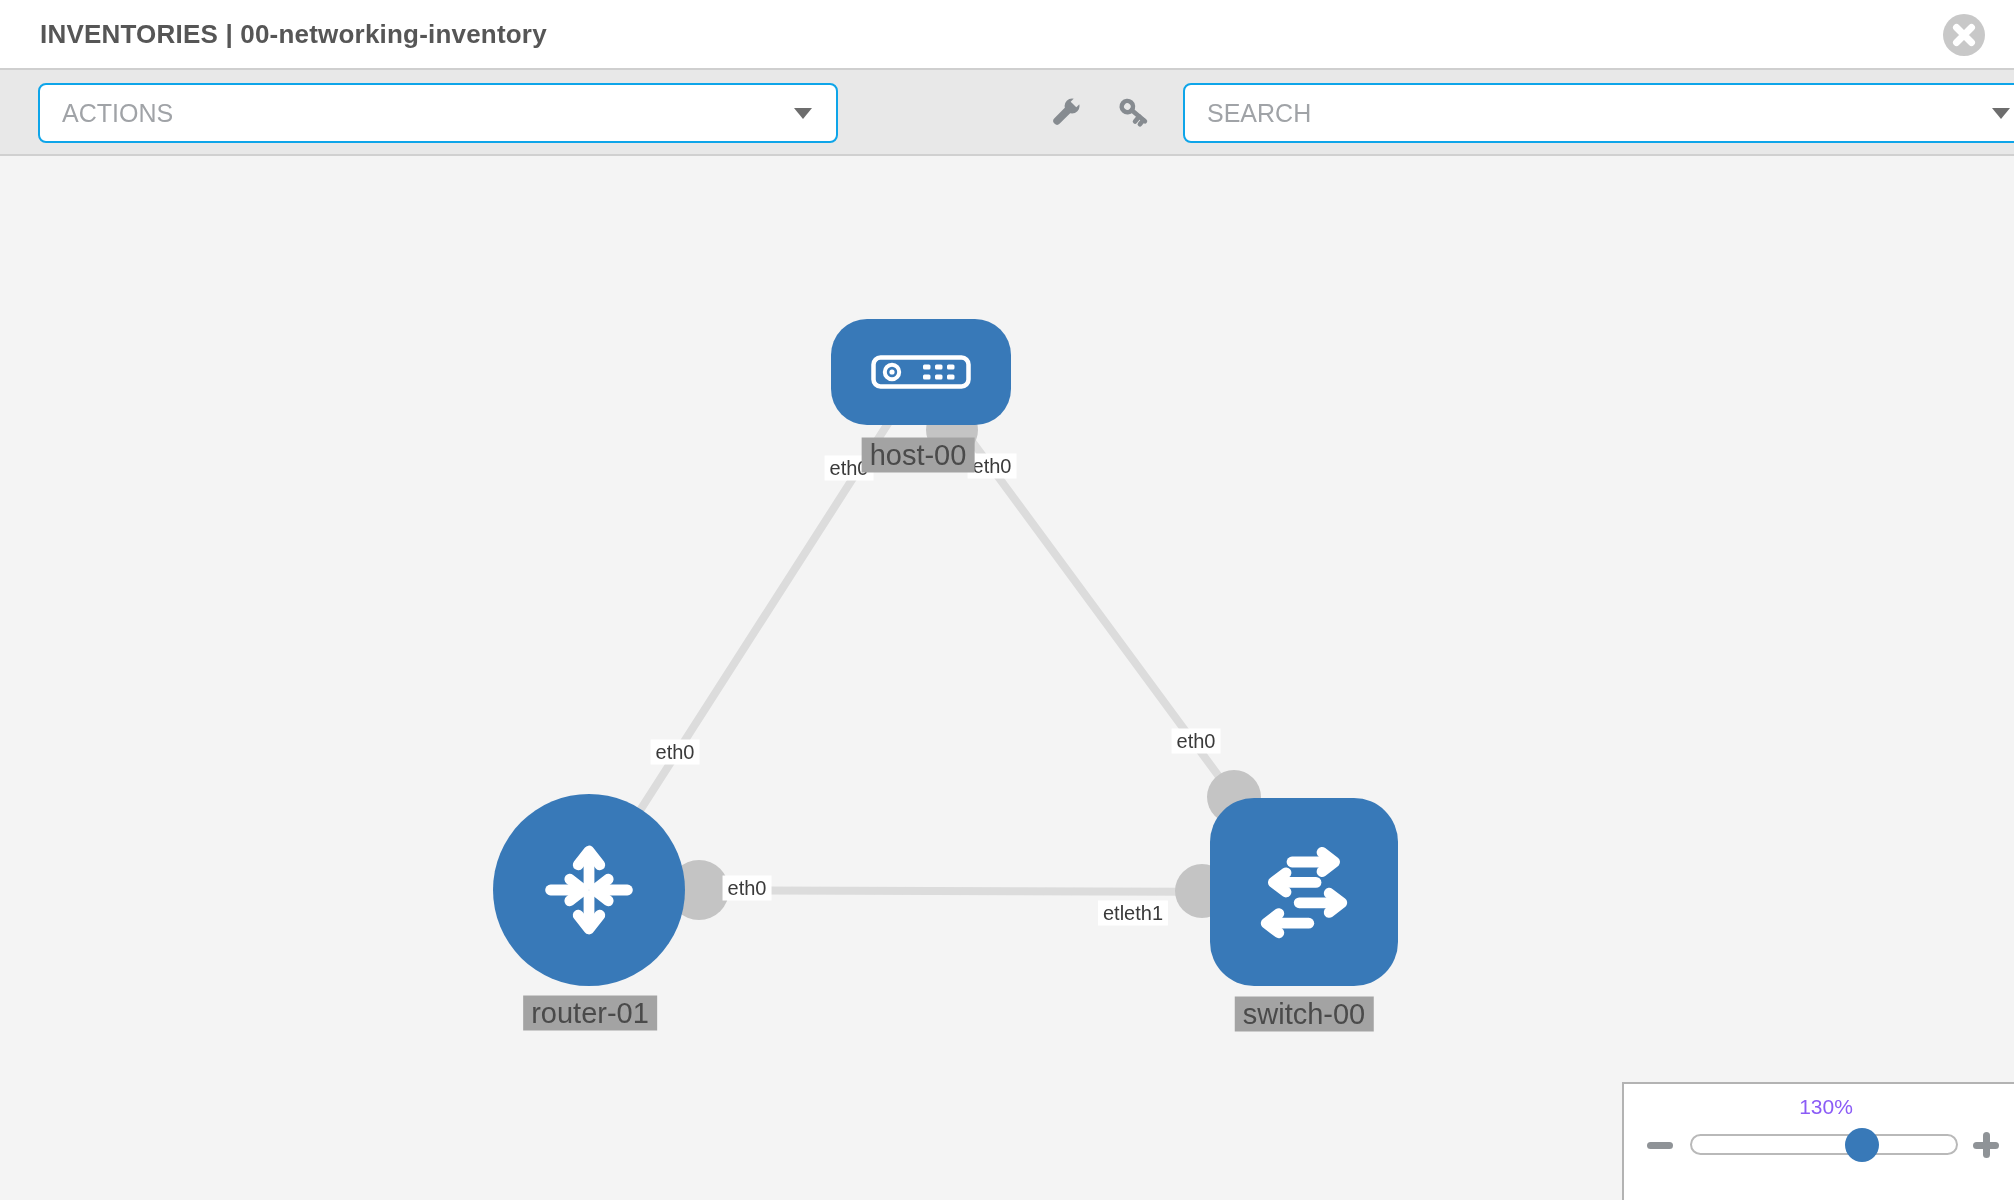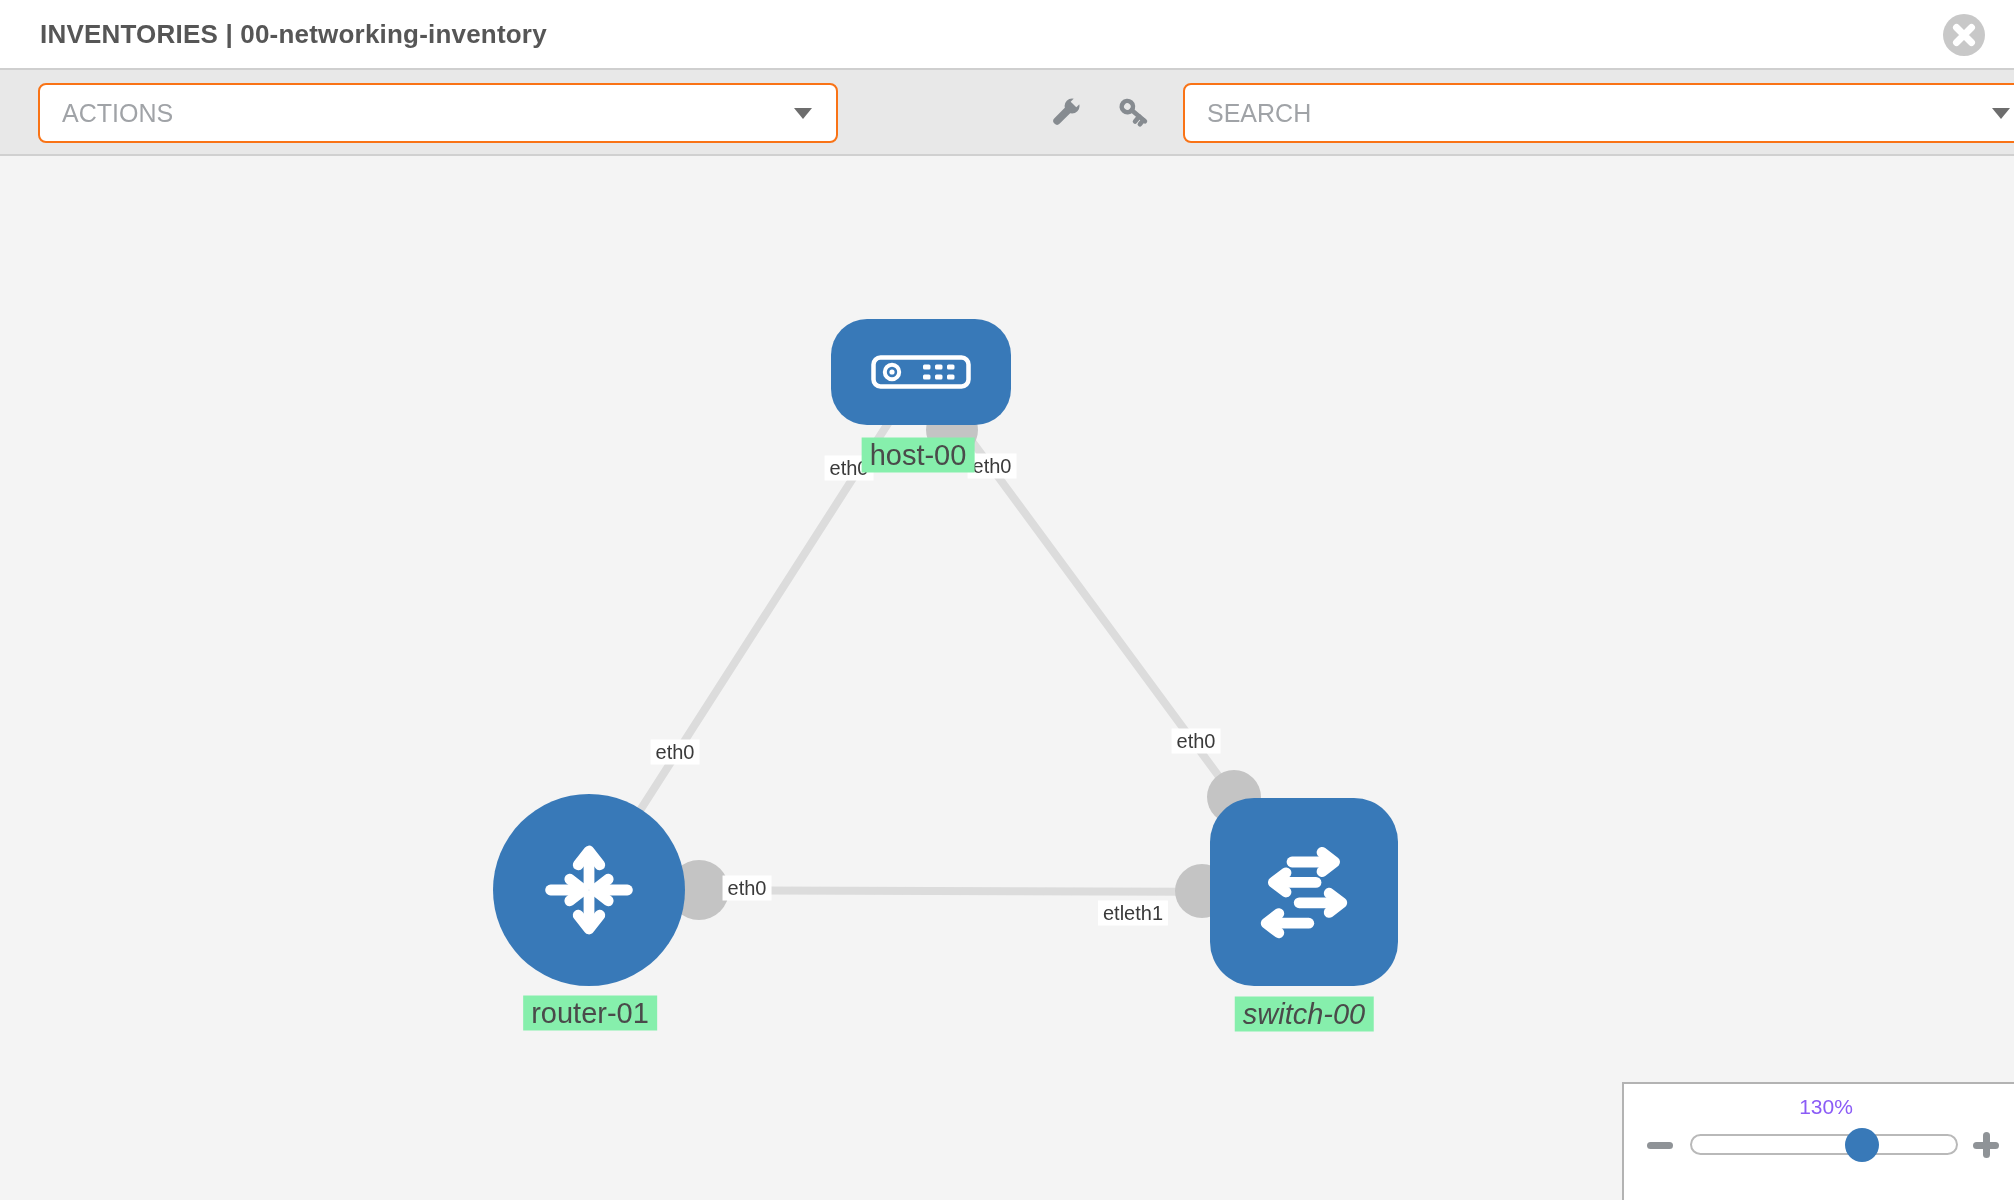--- a/index.html
+++ b/index.html
@@ -20,21 +20,21 @@
   .close-btn{
     position:absolute;right:28px;top:13px;width:44px;height:44px;cursor:pointer;
   }
   
   .toolbar{
     position:absolute;top:70px;left:0;right:0;height:86px;
     background:#e8e8e8;border-bottom:2px solid #d0d0d0;box-sizing:border-box;
   }
   .select-box{
     position:absolute;top:13px;height:60px;background:#ffffff;
-    border:2px solid #f97316;border-radius:8px;box-sizing:border-box;
+    border:2px solid #0ea5e9;border-radius:8px;box-sizing:border-box;
     display:flex;align-items:center;padding:0 22px;cursor:pointer;
   }
   .select-box .ph{font-size:25px;color:#a0a3a7;}
   .caret{
     position:absolute;right:24px;top:50%;margin-top:-5px;
     width:0;height:0;border-left:9px solid transparent;border-right:9px solid transparent;
     border-top:11px solid #6d6d6d;
   }
   .actions-box{left:38px;width:800px;}
   .search-box{left:1183px;width:853px;}
@@ -47,21 +47,21 @@
   .node{position:absolute;z-index:2;background:#3879b8;display:flex;align-items:center;justify-content:center;cursor:pointer;}
   .node-host{left:831px;top:163px;width:180px;height:106px;border-radius:36px;}
   .node-router{left:493px;top:638px;width:192px;height:192px;border-radius:50%;}
   .node-switch{left:1210px;top:642px;width:188px;height:188px;border-radius:44px;}
   .iface-label{
     position:absolute;z-index:3;transform:translate(-50%,-50%);
     font-size:20px;color:#3a3a3a;background:#ffffff;padding:1px 5px;white-space:nowrap;
   }
   .node-label{
     position:absolute;z-index:4;transform:translate(-50%,-50%);
-    font-size:29px;color:#4a4a4a;background:#86efac;padding:1px 8px;white-space:nowrap;
+    font-size:29px;color:#4a4a4a;background:#a3a3a3;padding:1px 8px;white-space:nowrap;
   }
   
   .zoom-panel{
     position:absolute;left:1622px;top:926px;width:392px;height:118px;z-index:10;
     background:#ffffff;border-top:2px solid #b3b3b3;border-left:2px solid #b3b3b3;box-sizing:border-box;
   }
   .zoom-percent{
     position:absolute;left:202px;top:23px;transform:translate(-50%,-50%);
     font-size:21px;color:#8b5cf6;
   }
@@ -181,21 +181,21 @@
         <path d="M46 59 L78 59"></path>
           <path d="M71 51 L81.5 59 L71 67"></path>
         <path d="M54 76 L22 76"></path>
           <path d="M29 68 L18.5 76 L29 84"></path>
       </g>
     </svg>
   </div>
 
   <span class="node-label" style="left:918px;top:299px;">host-00</span>
   <span class="node-label" style="left:590px;top:857px;">router-01</span>
-  <span class="node-label" style="left:1304px;top:858px;font-style:italic;">switch-00</span>
+  <span class="node-label" style="left:1304px;top:858px;">switch-00</span>
 
   <span class="iface-label" style="left:849px;top:312px;">eth0</span>
   <span class="iface-label" style="left:675px;top:596px;">eth0</span>
   <span class="iface-label" style="left:992px;top:310px;">eth0</span>
   <span class="iface-label" style="left:1196px;top:585px;">eth0</span>
   <span class="iface-label" style="left:747px;top:732px;">eth0</span>
   <span class="iface-label" style="left:1133px;top:757px;">etleth1</span>
 
   <div class="zoom-panel">
     <div class="zoom-percent">130%</div>

